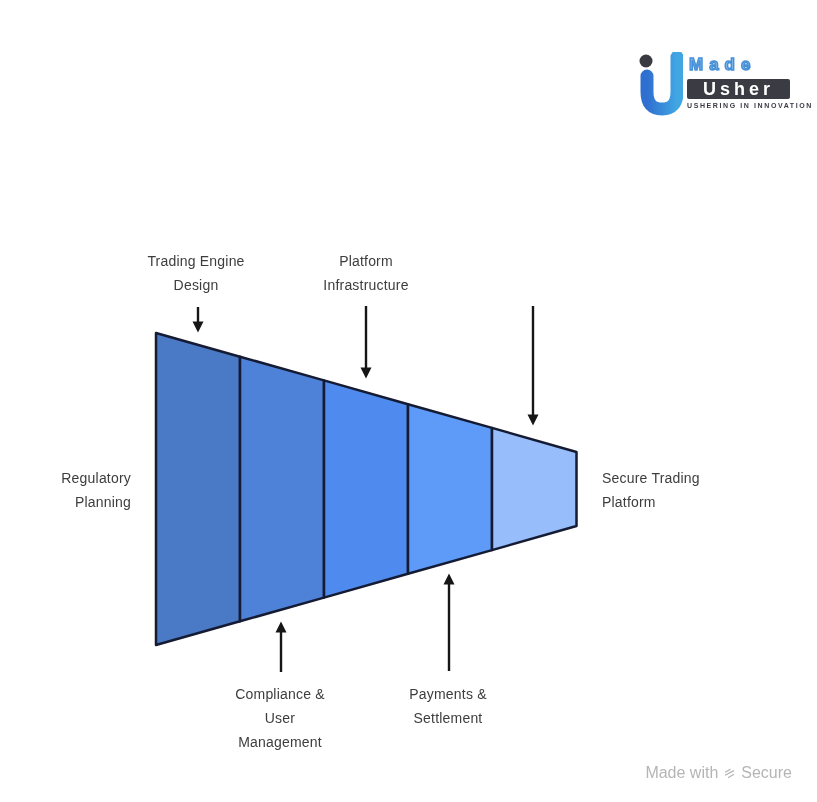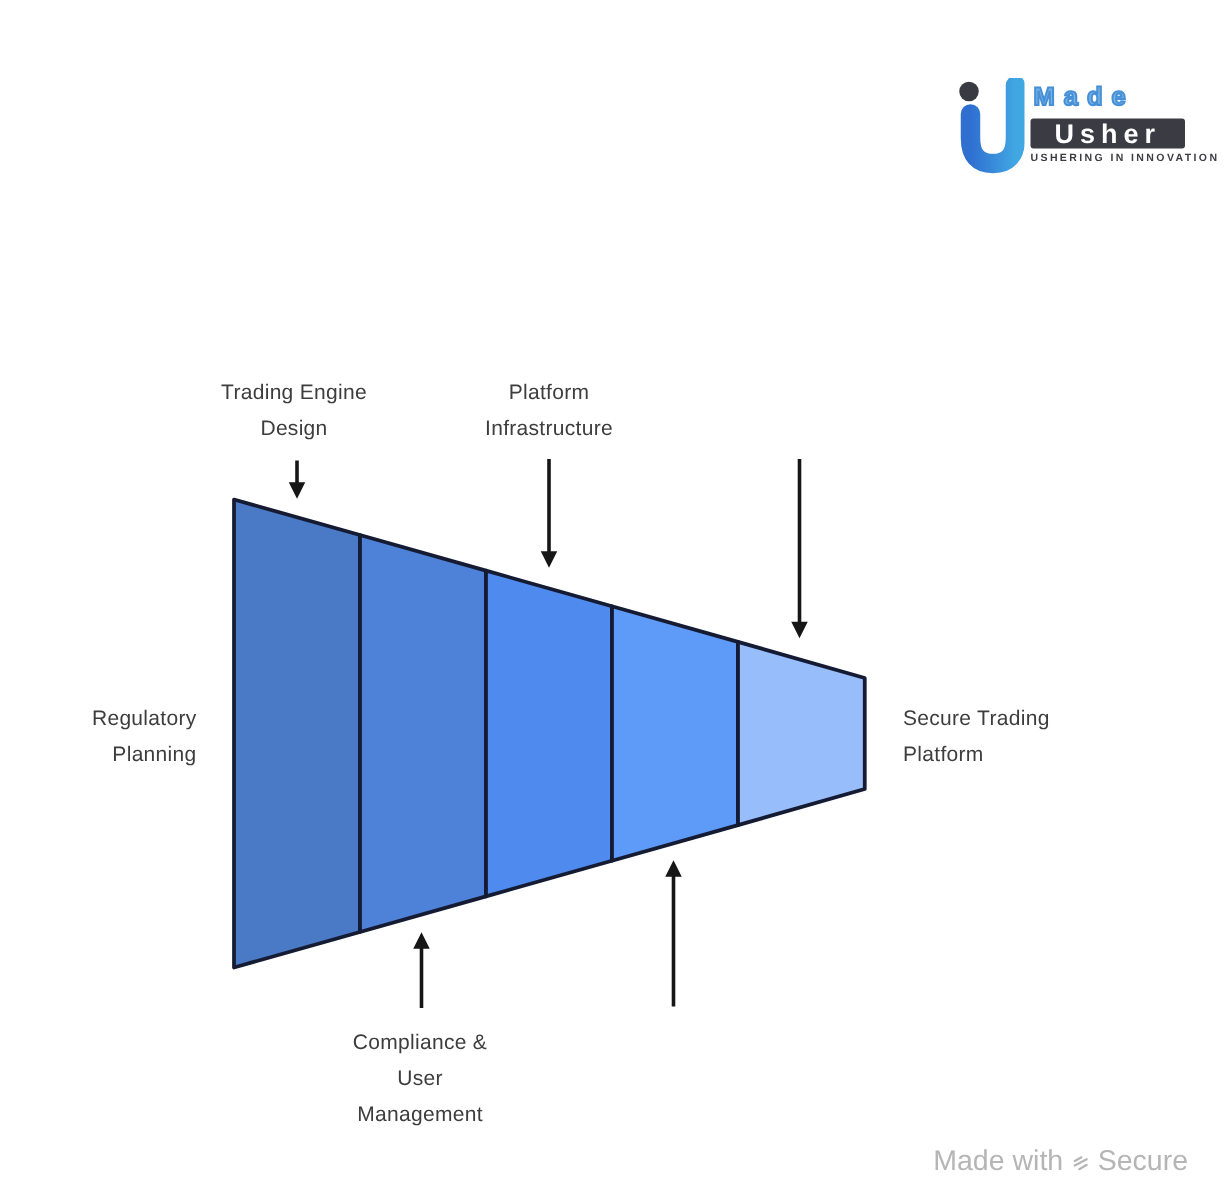--- a/index.html
+++ b/index.html
@@ -76,21 +76,21 @@
 
   
   #made-with {
     position: absolute;
     right: 25px;
     top: 764px;
     display: flex;
     align-items: center;
     gap: 5px;
     color: #b5b5b5;
-    font-size: 19px;
+    font-size: 16px;
     justify-content: center;
   }
   #made-with .napkin-glyph { display: inline-flex; }
 </style>
 </head>
 <body>
 
 <div id="stage">
 
   <svg id="diagram-svg" viewBox="0 0 817 802">
@@ -136,20 +136,22 @@
   <div class="stage-label lbl-right" id="label-regulatory">Regulatory
 Planning</div>
 
   <div class="stage-label lbl-center" id="label-compliance">Compliance &amp;
 User
 Management</div>
 
   <div class="stage-label lbl-left" id="label-secure">Secure Trading
 Platform</div>
 
+  <div class="stage-label lbl-center" id="label-payments">Payments &amp;
+Settlement</div>
 
   <div id="logo">
     <svg id="logo-mark" width="48" height="64" viewBox="0 0 48 64">
       <defs>
         <linearGradient id="umark-grad" x1="0" y1="0" x2="1" y2="0">
           <stop offset="0" stop-color="#2f6fd0"></stop>
           <stop offset="1" stop-color="#41a7e3"></stop>
         </linearGradient>
       </defs>
       <circle cx="11" cy="9" r="6.5" fill="#3a3a42"></circle>

